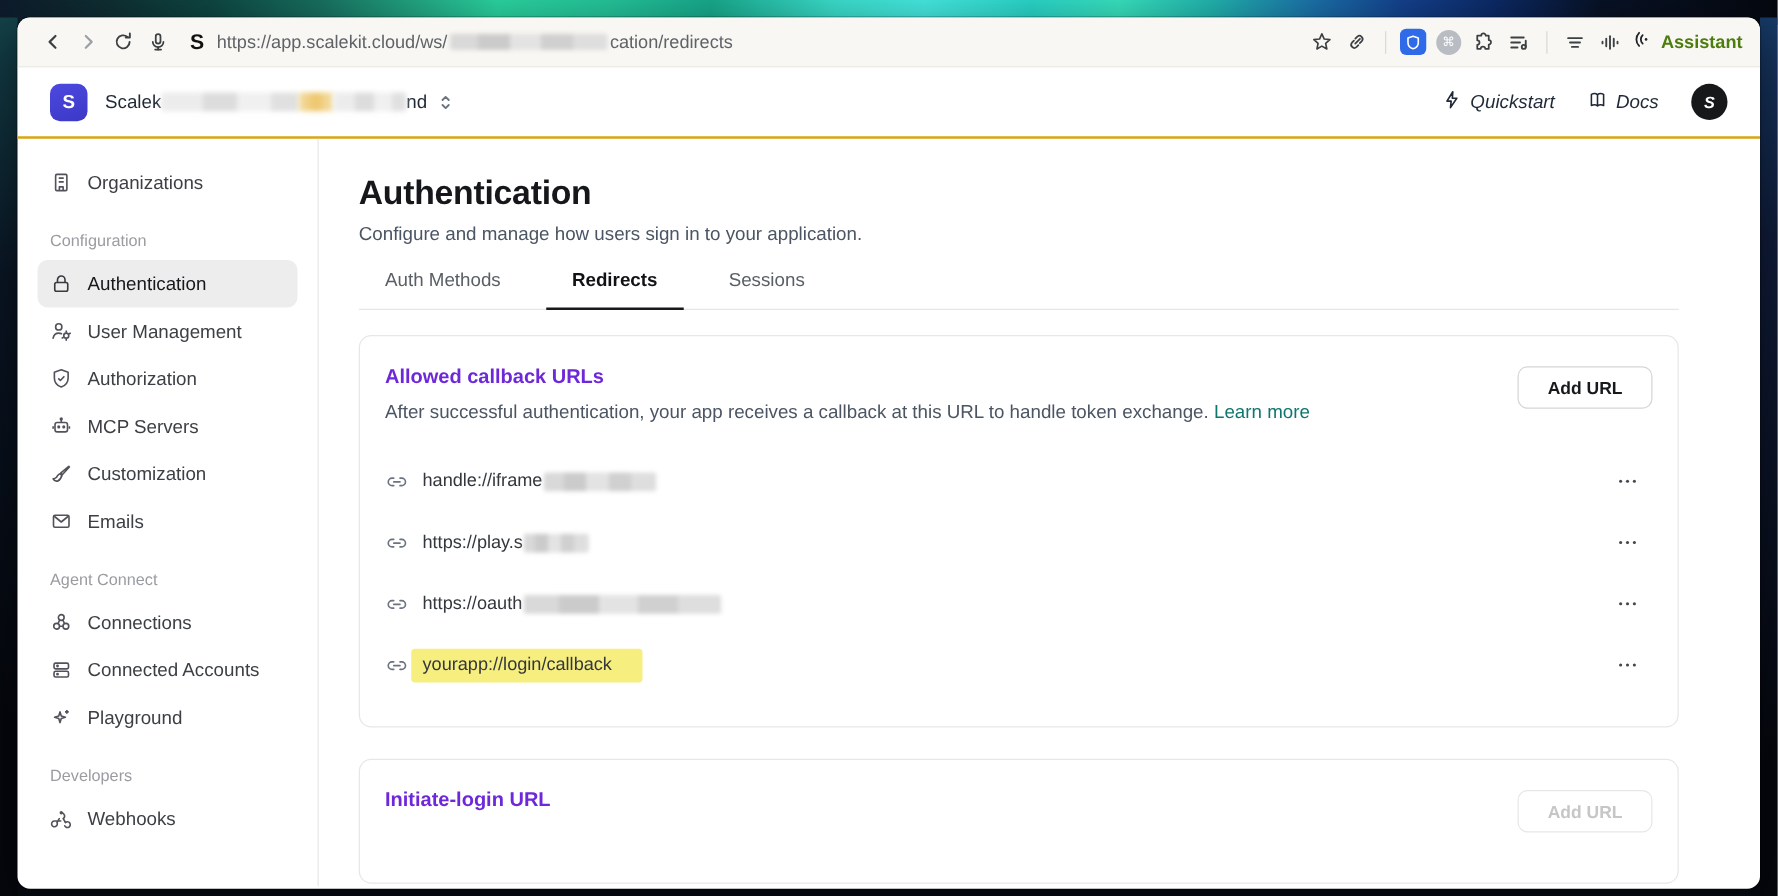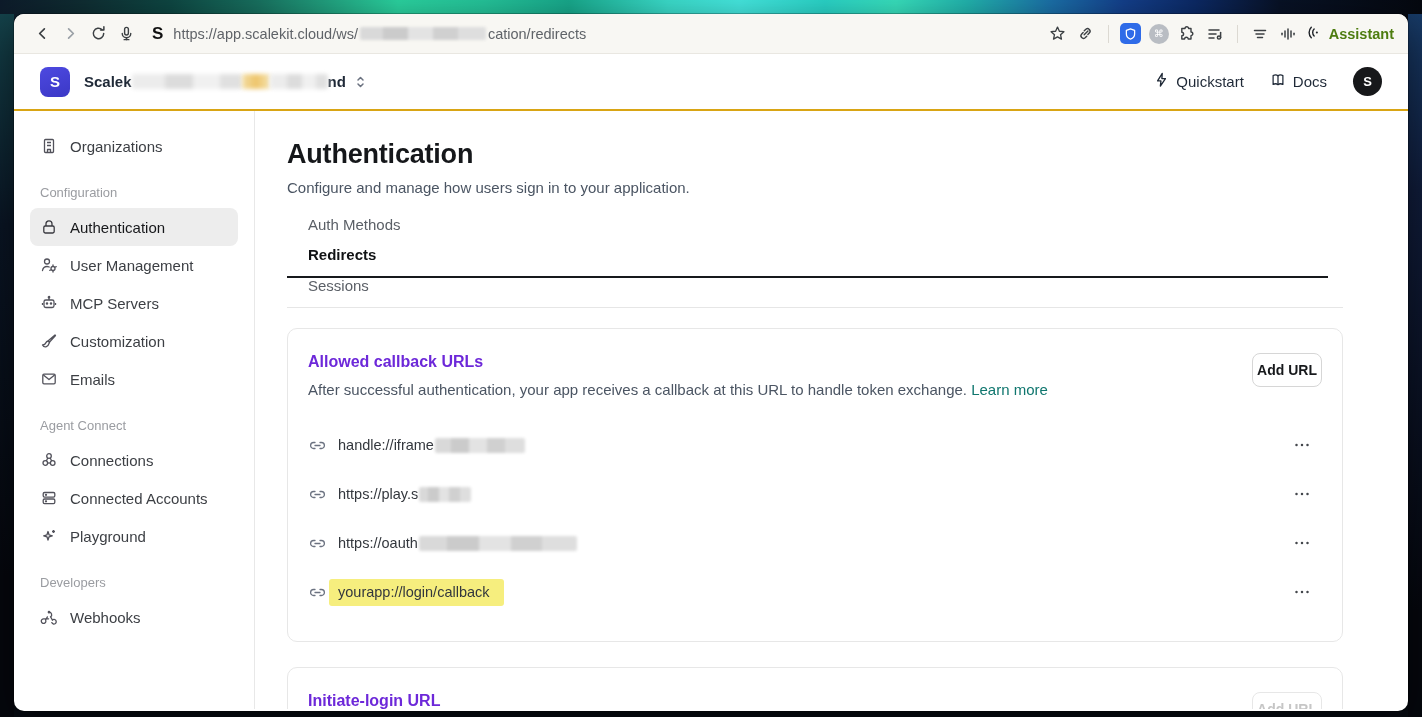--- a/index.html
+++ b/index.html
@@ -55,63 +55,63 @@
   
   .app-header {
     height:57px; background:#fff; display:flex; align-items:center;
     padding:0 26px; border-bottom:2px solid #d9a514;
   }
   .logo-sq { width:30px; height:30px; border-radius:8px;
     background:linear-gradient(160deg,#4d49e0,#3b38c6);
     color:#fff; font-weight:700; font-size:15px;
     display:flex; align-items:center; justify-content:center; flex:none; }
   .ws-name { display:flex; align-items:center; margin-left:14px; font-size:15px;
-    font-weight:700; color:#1f2937; gap:0; }
+    font-weight:400; color:#1f2937; gap:0; }
   .ws-redact { display:inline-block; height:15px; border-radius:2px; filter:blur(2px);
     background:linear-gradient(90deg,#ececec 0 30%,#dcdcdc 30% 55%,#f0f0f0 55% 80%,#e0e0e0 80%); }
   .ws-redact.yellow { background:linear-gradient(90deg,#f2ddA6,#eec56a 50%,#f4e2b0); }
-  .hdr-right { margin-left:auto; display:flex; align-items:center; gap:26px; }
+  .hdr-right { margin-left:auto; display:flex; align-items:center; gap:26px;font-style:italic; }
   .hdr-link { display:flex; align-items:center; gap:7px; font-size:15px; font-weight:500;
     color:#1f2937; cursor:pointer; }
   .avatar { width:29px; height:29px; border-radius:50%; background:#17181a; color:#fff;
     font-size:13px; font-weight:600; display:flex; align-items:center; justify-content:center; }
 
   
   .body-row { display:flex; height:598px; }
   .sidebar { width:241px; border-right:1px solid #e8e8e8; padding:16px 16px 0 16px; flex:none; }
   .side-item { display:flex; align-items:center; gap:12px; height:38px; padding:0 10px;
     border-radius:8px; font-size:15px; color:#3c3f44; cursor:pointer; }
   .side-item.active { background:#ededed; color:#17181b; }
   .side-item .icn { width:18px; height:18px; flex:none; display:flex; align-items:center; }
   .side-label { font-size:13px; color:#9a9ca1; margin:20px 10px 8px 10px; }
 
   .main { flex:1; padding:28px 65px 0 32px; overflow:hidden; }
   .page-title { font-size:27px; font-weight:700; color:#15171a; letter-spacing:-0.2px; }
   .page-sub { font-size:15px; color:#4b5563; margin-top:9px; }
 
-  .tabs { display:flex; margin-top:20px; border-bottom:1px solid #e6e6e6;flex-direction:column; }
+  .tabs { display:flex; margin-top:20px; border-bottom:1px solid #e6e6e6; }
   .tab { padding:0 21px 13px 21px; margin-right:15px; font-size:15px; font-weight:500;
     color:#5a5f66; cursor:pointer; position:relative; }
   .tab.active { color:#101214; font-weight:700; border-bottom:2px solid #17191c; margin-bottom:-1px; }
 
   .card { border:1px solid #e7e7e7; border-radius:10px; margin-top:20px; padding:24px 20px; }
   .card-head { display:flex; align-items:flex-start; }
   .card-title { font-size:16px; font-weight:700; color:#6d28d9; }
   .card-desc { font-size:15px; color:#4b5563; margin-top:8px; line-height:1.45; max-width:930px; }
   a.learn { color:#0f766e; text-decoration:none;text-align:right; }
   .add-btn { margin-left:auto; flex:none; background:#fff; border:1px solid #d6d6d6;
-    border-radius:8px; padding:8px 4px; font-size:14px; font-weight:600; color:#17191c;
+    border-radius:8px; padding:8px 23px; font-size:14px; font-weight:600; color:#17191c;
     font-family:"Liberation Sans",sans-serif; cursor:pointer; }
   .add-btn.disabled { color:#c6c6c6; border-color:#e7e7e7; cursor:default; }
 
   .url-list { margin-top:20px; }
   .url-row { display:flex; align-items:center; height:49px; }
   .url-row .icn { width:19px; height:19px; margin-right:11px; flex:none; }
   .url-text { font-size:14.5px; color:#33373d; display:flex; align-items:center; }
-  .hl { background:#f6ee7e; padding:5px 14px 6px 9px; border-radius:3px; margin-left:-9px; }
+  .hl { background:#f6ee7e; padding:5px 24px 6px 9px; border-radius:3px; margin-left:-9px; }
   .dots-btn { margin-left:auto; margin-right:8px; border:none; background:none; cursor:pointer;
     padding:4px; display:flex; }
   .code-chip { font-family:"DejaVu Sans Mono", monospace; font-size:13px; background:#f2f2f2;
     border-radius:4px; padding:2px 7px; color:#3f4248; }
   svg { overflow:visible; }
 </style>
 </head>
 <body>
 
 <div class="wallpaper-top"></div>
@@ -288,20 +288,29 @@
               <circle cx="7" cy="5.5" r="2.5"></circle>
               <path d="M2.5 14.5 c0.5-2.7 2.3-4 4.5-4 c0.8 0 1.5.2 2.2.5"></path>
               <circle cx="13" cy="12.5" r="2"></circle>
               <line x1="13" y1="9.7" x2="13" y2="8.9"></line>
               <line x1="13" y1="15.3" x2="13" y2="16.1"></line>
               <line x1="15.5" y1="11" x2="16.2" y2="10.6"></line>
               <line x1="10.5" y1="14" x2="9.8" y2="14.4"></line>
             </svg>
           </span>
         <span>User Management</span>
+      </div>
+      <div class="side-item">
+        <span class="icn">
+            <svg width="18" height="18" viewBox="0 0 18 18" fill="none" stroke="#52525b" stroke-width="1.3" stroke-linejoin="round">
+              <path d="M9 1.8 L14.5 3.8 V8.3 C14.5 11.9 12.1 14.4 9 15.6 C5.9 14.4 3.5 11.9 3.5 8.3 V3.8 Z"></path>
+              <polyline points="6.6,8.7 8.3,10.4 11.5,7"></polyline>
+            </svg>
+          </span>
+        <span>Authorization</span>
       </div>
       <div class="side-item">
         <span class="icn">
             <svg width="18" height="18" viewBox="0 0 18 18" fill="none" stroke="#52525b" stroke-width="1.3" stroke-linejoin="round">
               <rect x="4" y="6" width="10" height="7.5" rx="1.8"></rect>
               <line x1="9" y1="6" x2="9" y2="3.8"></line>
               <circle cx="9" cy="3.2" r="0.7"></circle>
               <circle cx="7" cy="9.5" r="0.6" fill="#52525b"></circle>
               <circle cx="11" cy="9.5" r="0.6" fill="#52525b"></circle>
               <line x1="2.5" y1="9" x2="2.5" y2="11"></line>

